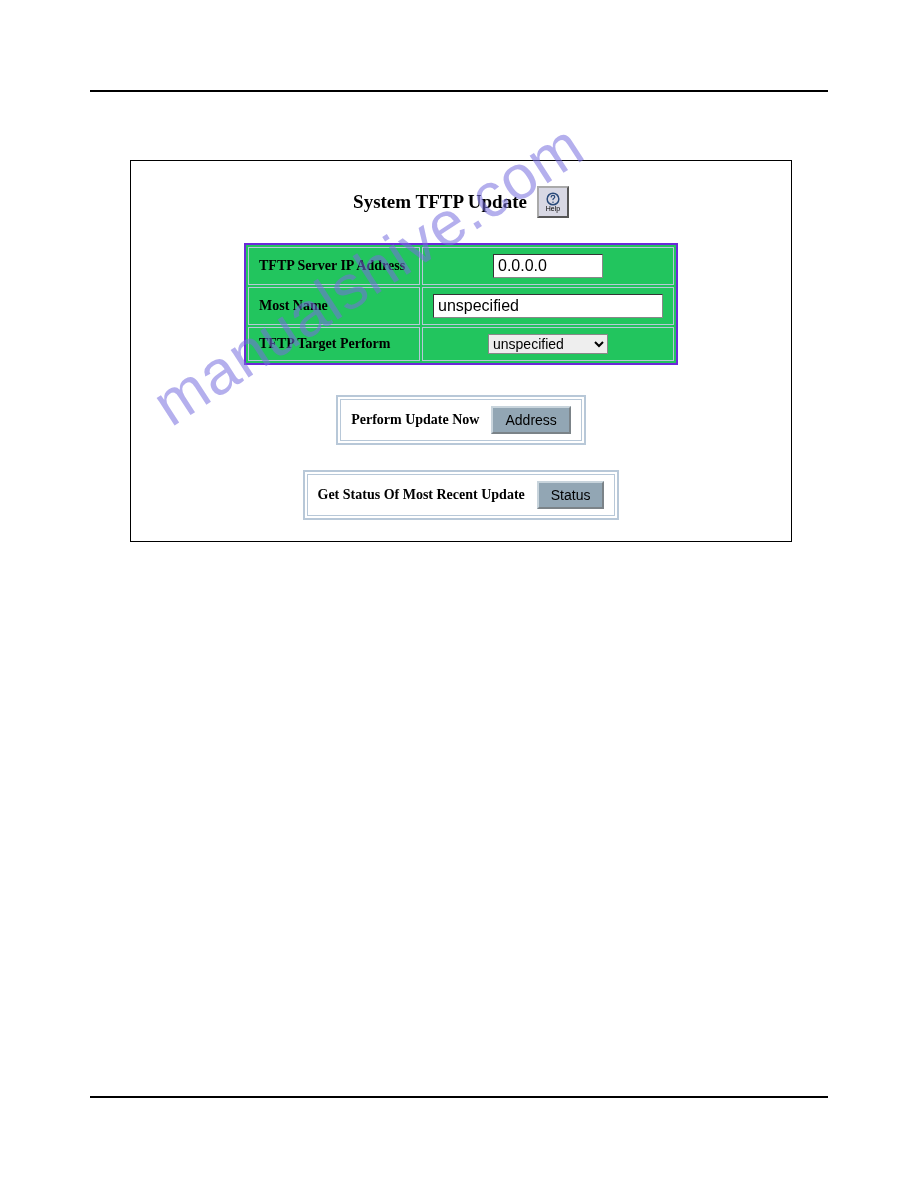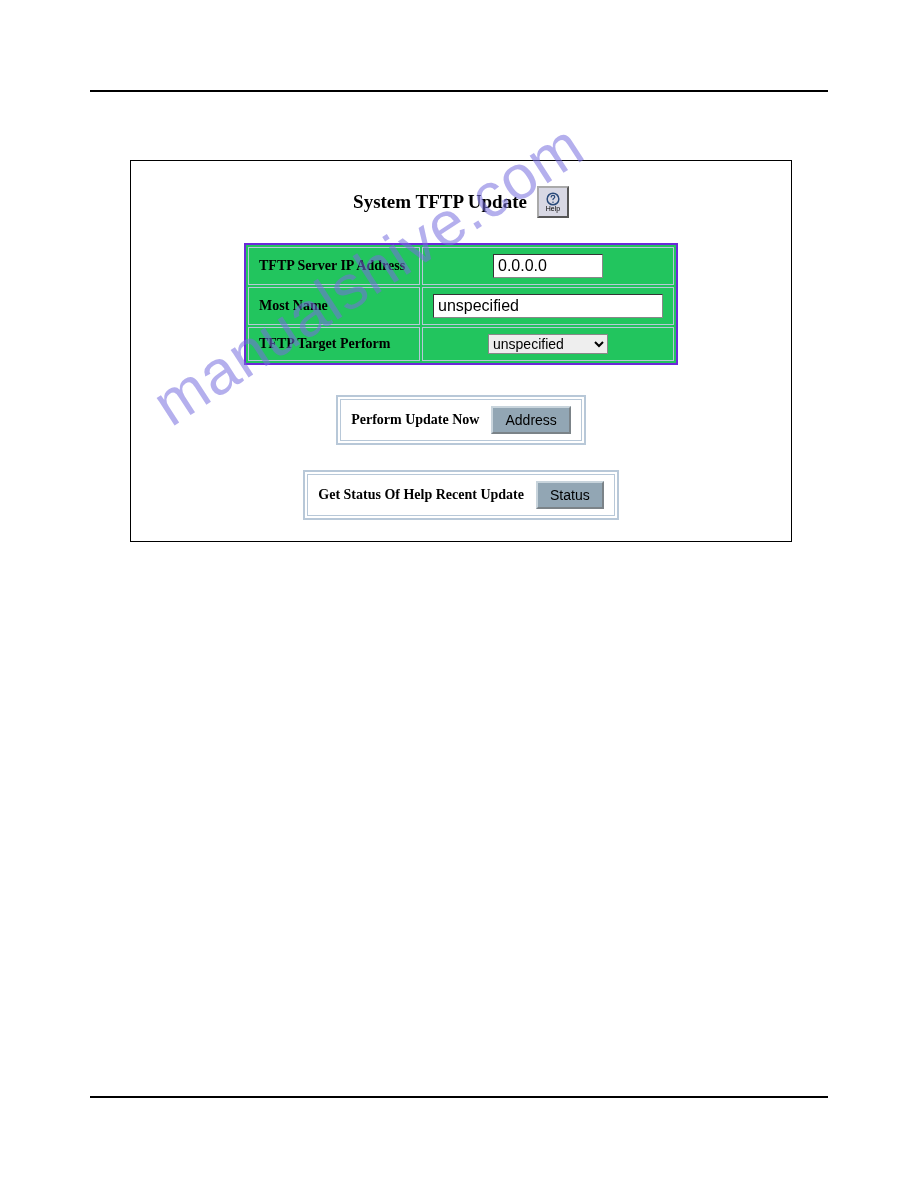--- a/index.html
+++ b/index.html
@@ -197,21 +197,21 @@
         <div class="action-box-inner">
           <span class="action-label">Perform Update Now</span>
           <button class="raised-btn">Address</button>
         </div>
       </div>
     </div>
 
     <div>
       <div class="action-box status-box">
         <div class="action-box-inner">
-          <span class="action-label">Get Status Of Help Recent Update</span>
+          <span class="action-label">Get Status Of Most Recent Update</span>
           <button class="raised-btn">Status</button>
         </div>
       </div>
     </div>
 
   </div>
 
   <div class="watermark">manualshive.com</div>
 
   <div class="hr-bottom"></div>

